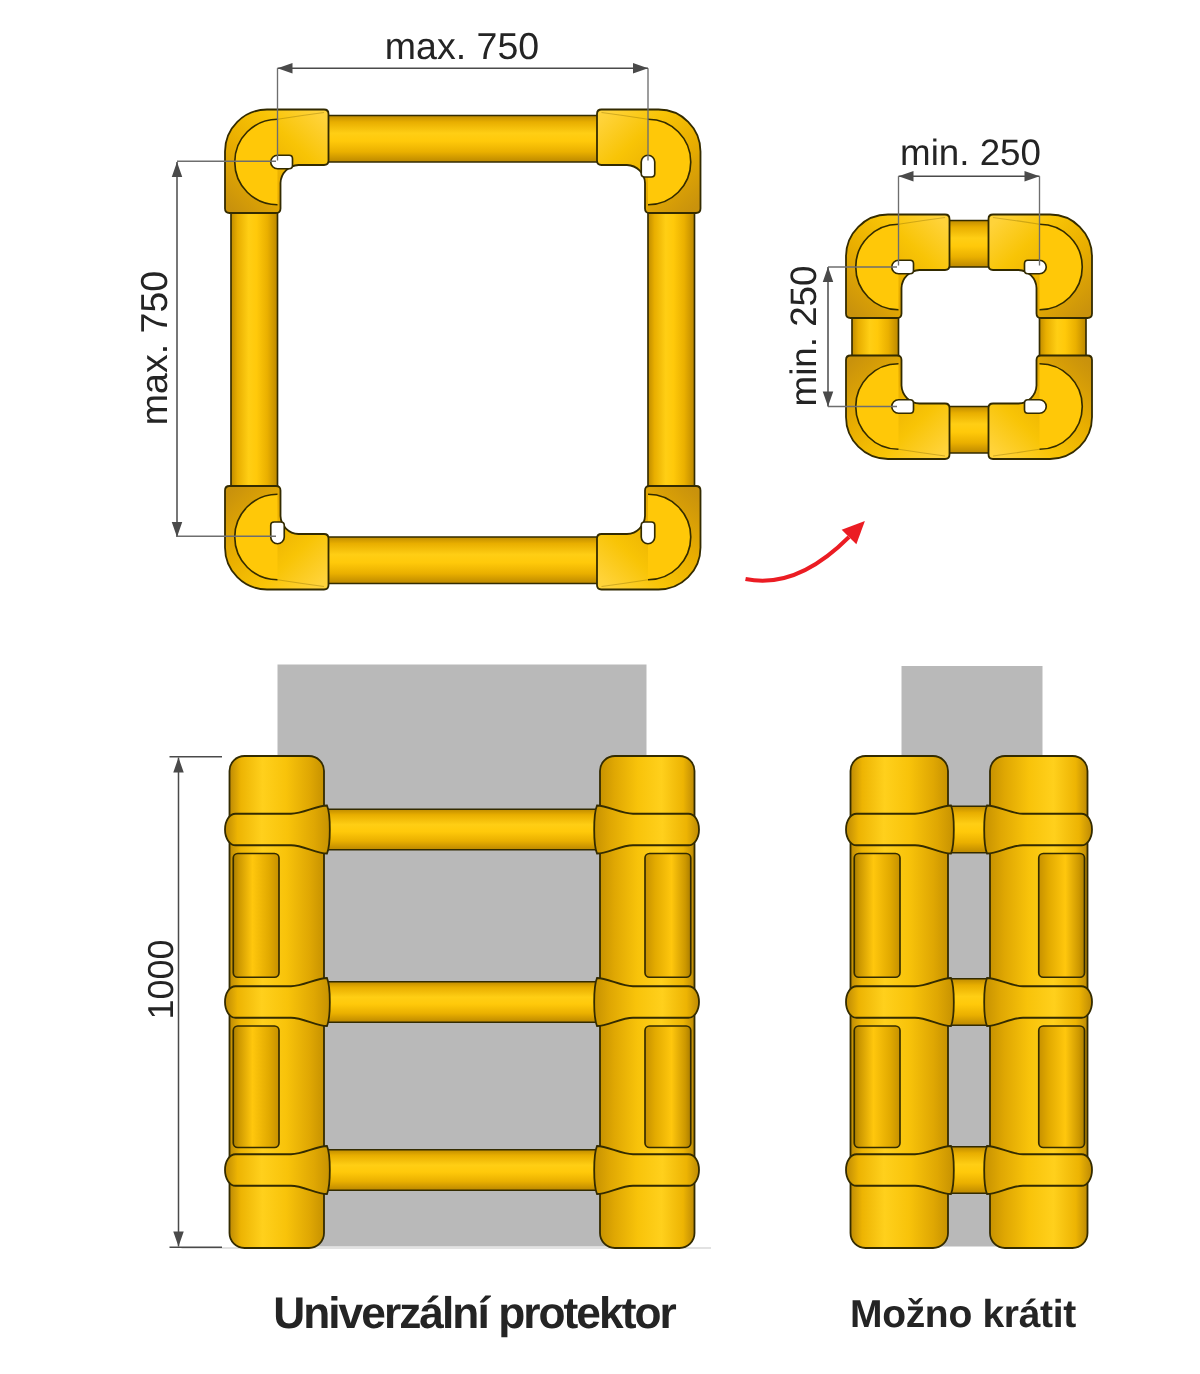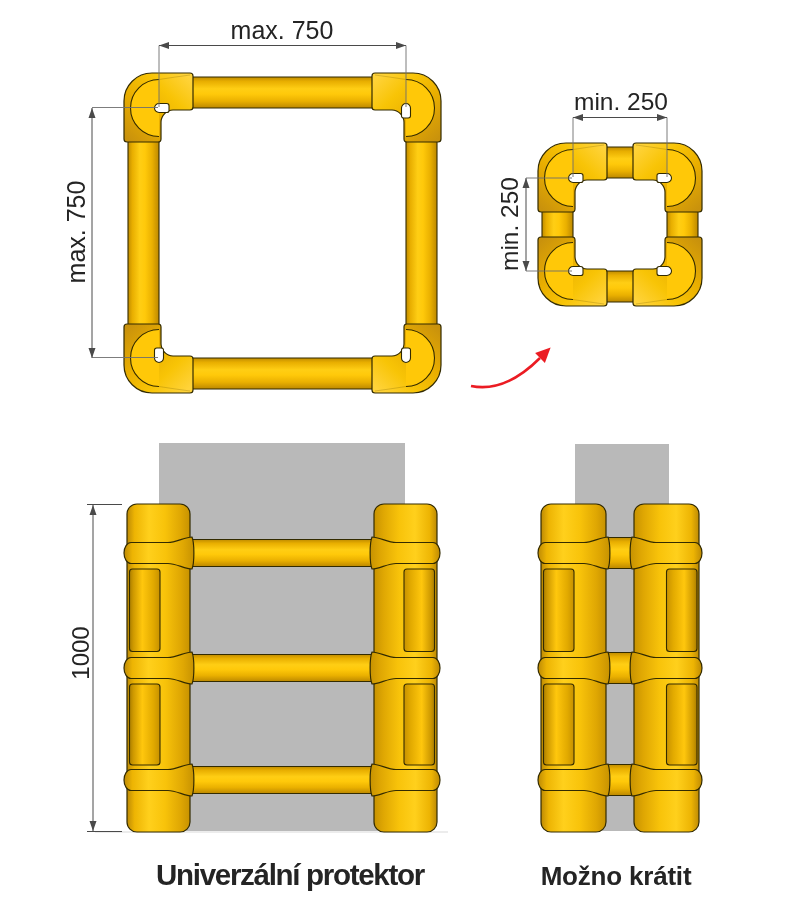--- a/index.html
+++ b/index.html
@@ -1,16 +1,16 @@
 <!DOCTYPE html>
 <html><head>
 <meta charset="utf-8">
 <style>
   html,body{margin:0;padding:0;background:#ffffff;}
-  .wrap{width:742px;height:916px;position:relative;overflow:hidden;background:#fff;}
+  .wrap{width:742px;height:916px;position:relative;overflow:hidden;background:#fff;padding-left:26px;}
   text{font-family:"Liberation Sans",sans-serif;fill:#242424;}
 </style>
 </head>
 <body>
 <div class="wrap">
 <svg width="800" height="916" viewBox="0 0 800 916">
 <defs>
   <linearGradient id="gTubeH" x1="0" y1="0" x2="0" y2="1">
     <stop offset="0" stop-color="#c08c00"></stop>
     <stop offset="0.14" stop-color="#e8ae00"></stop>

